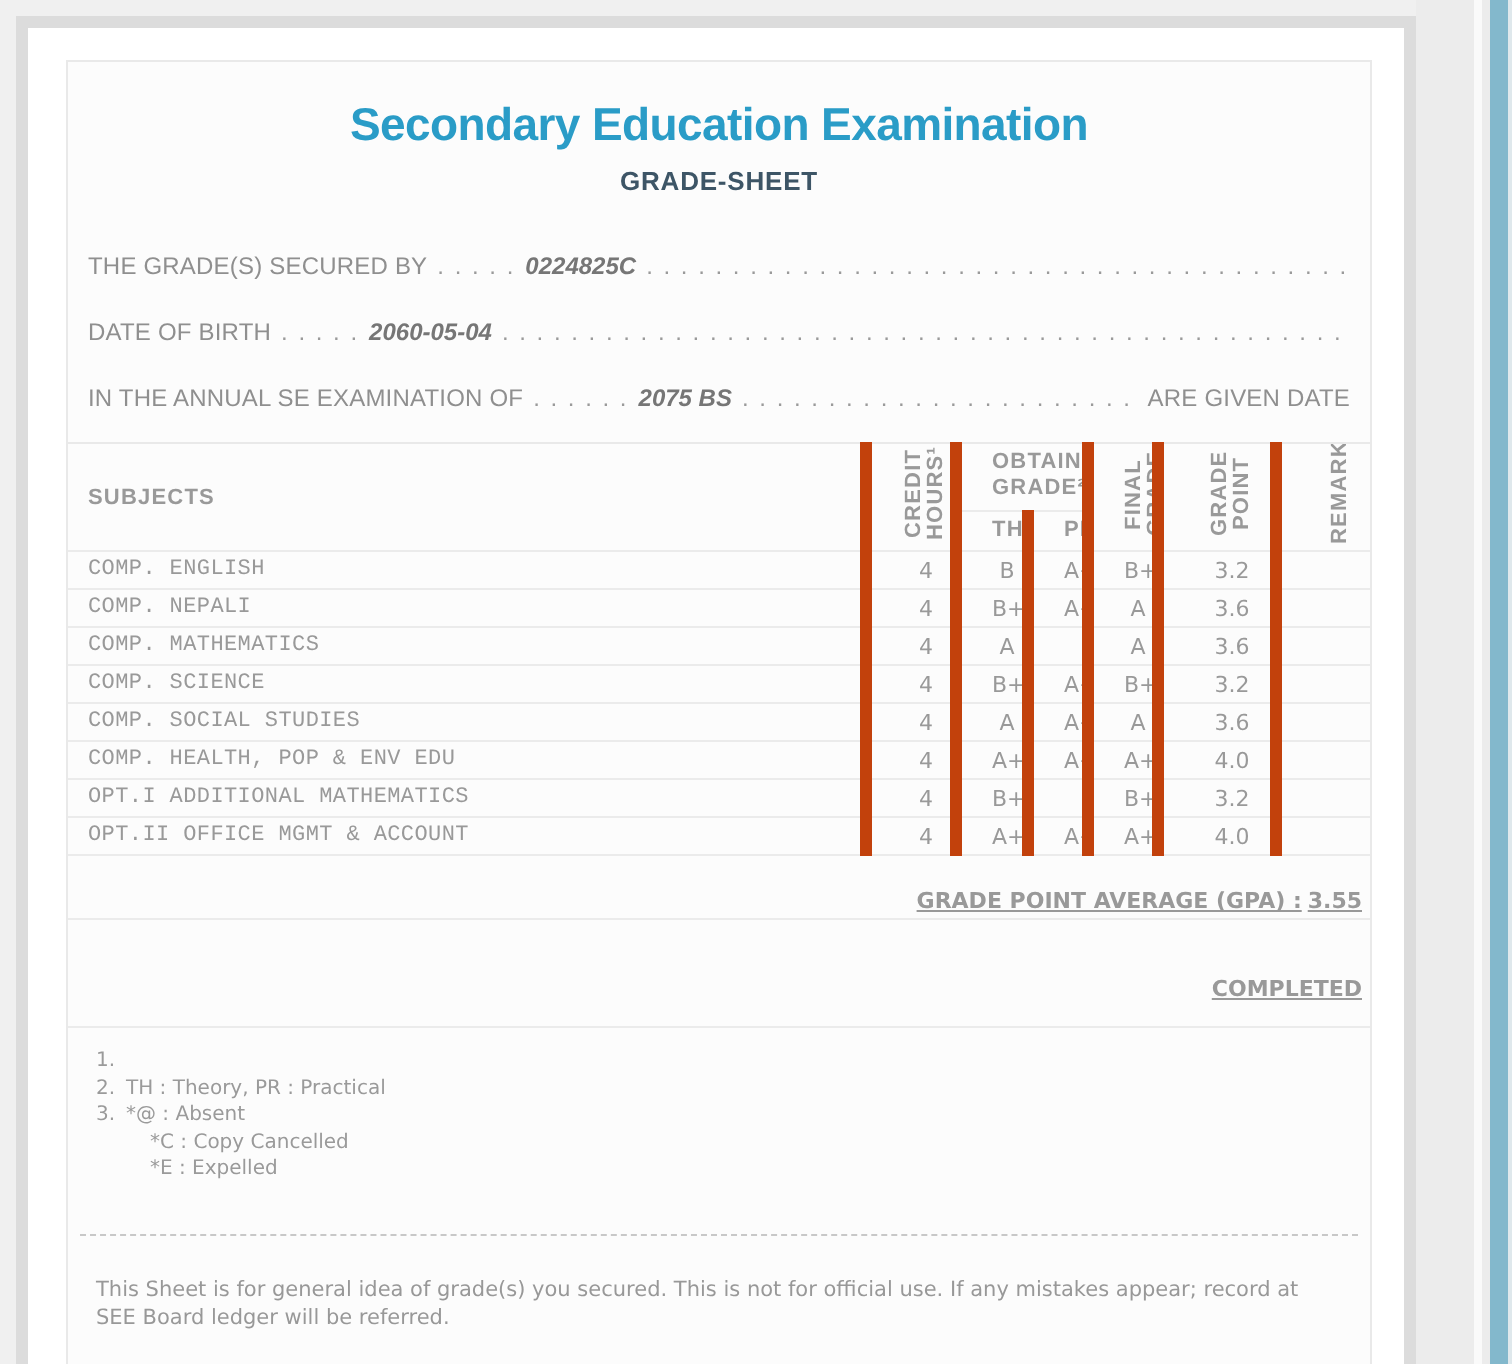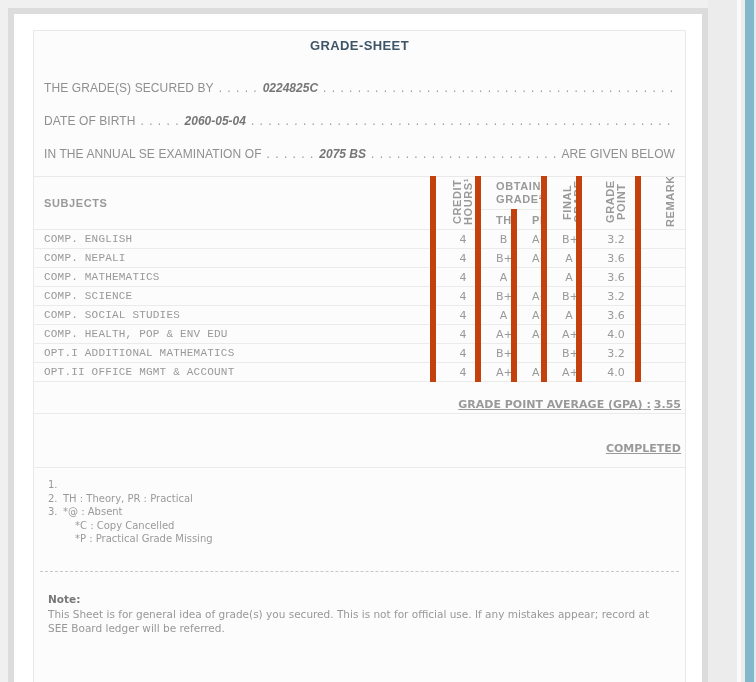--- a/index.html
+++ b/index.html
@@ -142,20 +142,21 @@
     position:absolute; left:46px; top:0;
     width:2px; height:682px; background:#dfe8ec;
   }
 </style>
 </head>
 <body>
 
 <div class="card">
   <div class="panel">
 
+    <div class="title">Secondary Education Examination</div>
     <div class="subtitle">GRADE-SHEET</div>
 
     <div class="info-line first">
       <span class="info-label">THE GRADE(S) SECURED BY</span>
       <span class="info-dots">. . . . .</span>
       <span class="info-value">0224825C</span>
       <span class="leader-fill">. . . . . . . . . . . . . . . . . . . . . . . . . . . . . . . . . . . . . . . . . . . . . . . . . . . . . . . . . . . . . . . . . . . . . . . . . . . . . . . . . . . . . . . . . . . . . . . . . . . . . . . . . . . . . . . . . . . . . . . . . . . .</span>
     </div>
 
     <div class="info-line">
@@ -163,21 +164,21 @@
       <span class="info-dots">. . . . .</span>
       <span class="info-value">2060-05-04</span>
       <span class="leader-fill">. . . . . . . . . . . . . . . . . . . . . . . . . . . . . . . . . . . . . . . . . . . . . . . . . . . . . . . . . . . . . . . . . . . . . . . . . . . . . . . . . . . . . . . . . . . . . . . . . . . . . . . . . . . . . . . . . . . . . . . . . . . .</span>
     </div>
 
     <div class="info-line">
       <span class="info-label">IN THE ANNUAL SE EXAMINATION OF</span>
       <span class="info-dots">. . . . . .</span>
       <span class="info-value">2075 BS</span>
       <span class="leader-fill">. . . . . . . . . . . . . . . . . . . . . . . . . . . . . . . . . . . . . . . . . . . . . . . . . . . . . . . . . . . . . . . . . . . . . . . . . . . . . . . . . . . . . . . . . . . . . . . . . . . . . . . . . . . . . . . . . . . . . . . . . . . .</span>
-      <span class="info-suffix">ARE GIVEN BELOW</span>
+      <span class="info-suffix">ARE GIVEN DATE</span>
     </div>
 
     <table class="grades">
       <colgroup>
         <col style="width:399px">
           <col style="width:45px">
           <col style="width:36px">
         <col style="width:30px">
           <col style="width:35px">
           <col style="width:59px">
@@ -289,27 +290,26 @@
       </div>
       <div class="fn-row">
         <span class="fn-num">2.</span>
         <span>TH : Theory, PR : Practical</span>
       </div>
       <div class="fn-row">
         <span class="fn-num">3.</span>
         <span>*@ : Absent</span>
       </div>
       <div class="fn-sub">*C : Copy Cancelled</div>
-      <div class="fn-sub">*P : Practical Grade Missing</div>
+      <div class="fn-sub">*E : Expelled</div>
     </div>
 
     <div class="dashed-sep"></div>
 
     <div class="note-block">
-      <div class="note-heading">Note:</div>
       <div>This Sheet is for general idea of grade(s) you secured. This is not for official use. If any mistakes appear; record at SEE Board ledger will be referred.</div>
     </div>
 
   </div>
 </div>
 
 <div class="right-rail">
   <div class="rail-white-line"></div>
   <div class="scrollbar"></div>
   <div class="rail-edge"></div>

